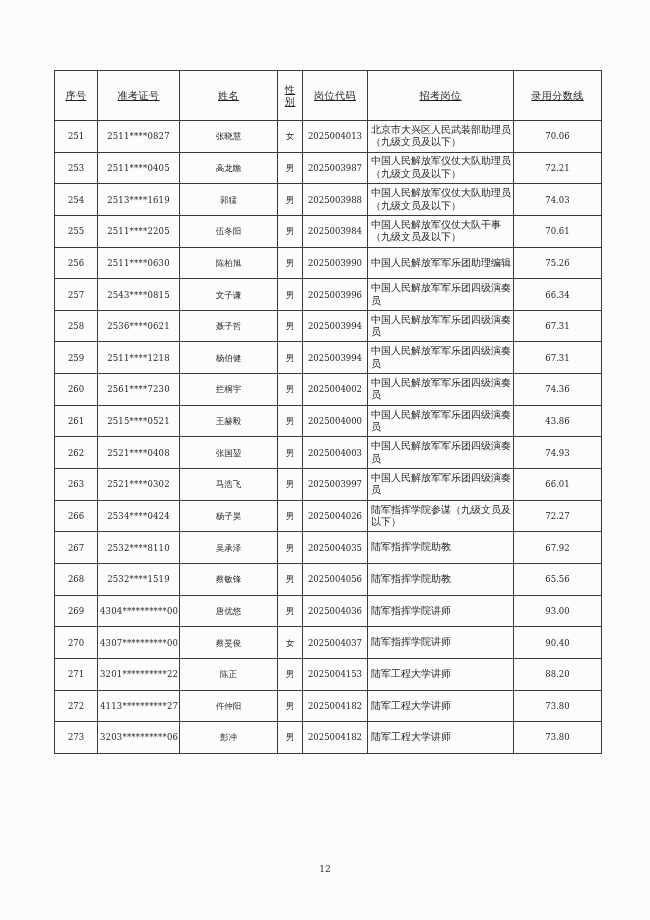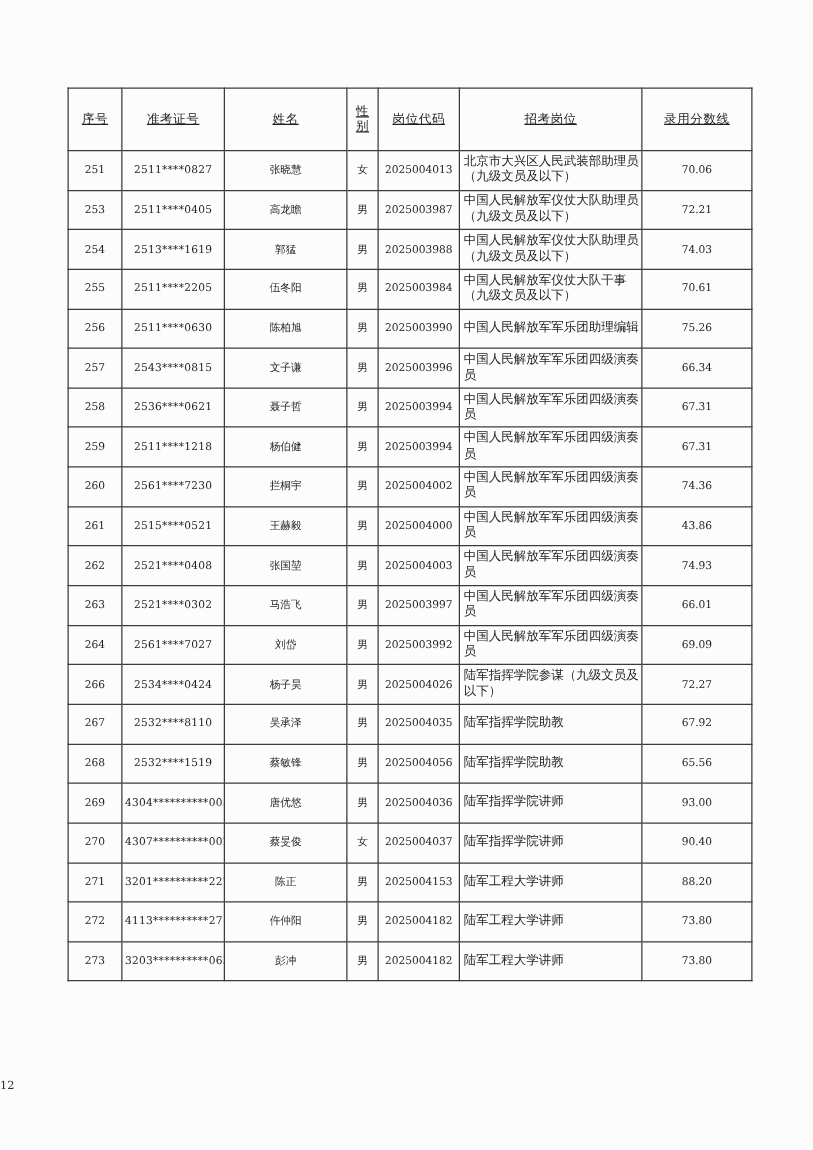--- a/index.html
+++ b/index.html
@@ -40,20 +40,21 @@
     font-size: 10px;
     padding: 1px 1px 1px 3px;
     line-height: 12.5px;
     word-break: break-all;
   }
   .score-table td.c1 { letter-spacing: 0.2px; margin-top: 32px; }
   .footer-pageno {
     position: absolute;
     left: 0; right: 0;
     top: 864px;
+    text-align: center;
     font-size: 9px;
     color: #2a2a2a;
   }
 </style>
 </head>
 <body>
 
 <div class="page">
 
   <table class="score-table">
@@ -180,29 +181,20 @@
         <tr>
           <td class="c0">263</td>
           <td class="c1">2521****0302</td>
           <td class="c2">马浩飞</td>
           <td class="c3">男</td>
           <td class="c4">2025003997</td>
           <td class="c5">中国人民解放军军乐团四级演奏员</td>
           <td class="c6">66.01</td>
         </tr>
         <tr>
-          <td class="c0">264</td>
-          <td class="c1">2561****7027</td>
-          <td class="c2">刘岱</td>
-          <td class="c3">男</td>
-          <td class="c4">2025003992</td>
-          <td class="c5">中国人民解放军军乐团四级演奏员</td>
-          <td class="c6">69.09</td>
-        </tr>
-        <tr>
           <td class="c0">266</td>
           <td class="c1">2534****0424</td>
           <td class="c2">杨子昊</td>
           <td class="c3">男</td>
           <td class="c4">2025004026</td>
           <td class="c5">陆军指挥学院参谋（九级文员及以下）</td>
           <td class="c6">72.27</td>
         </tr>
         <tr>
           <td class="c0">267</td>

